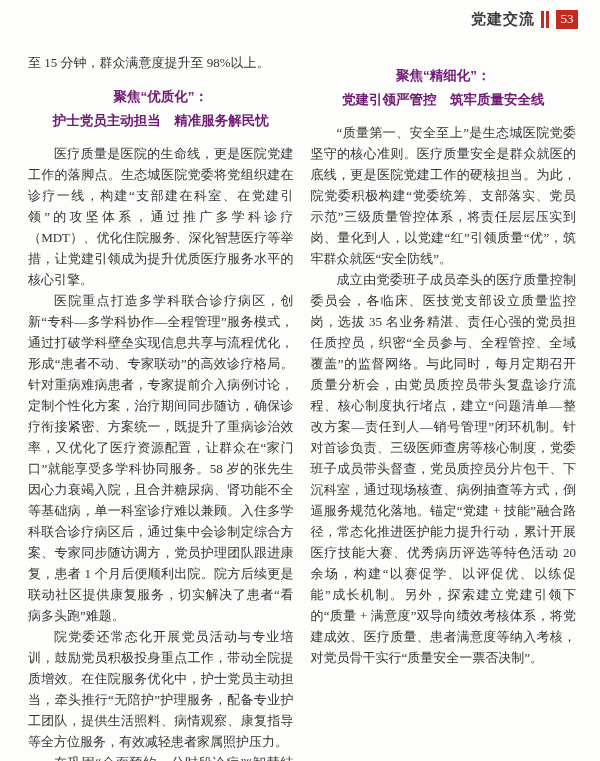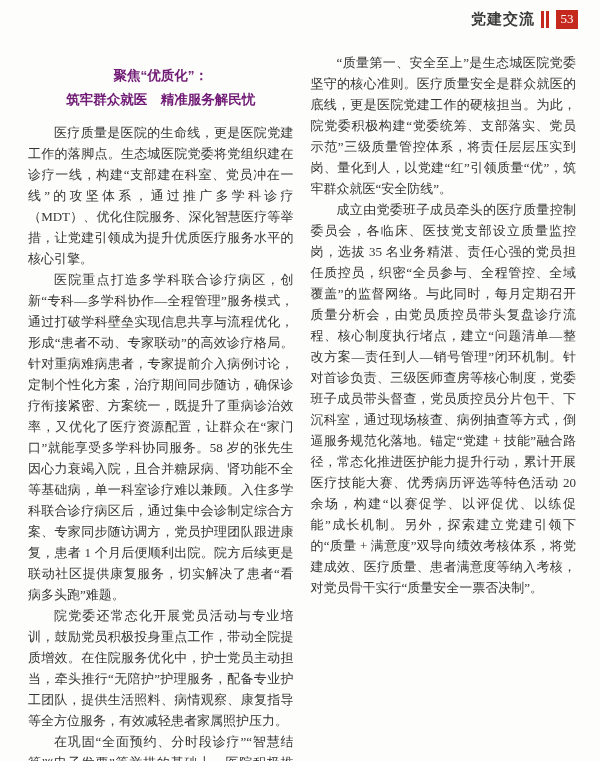--- a/index.html
+++ b/index.html
@@ -84,30 +84,35 @@
     <span class="header-bars">
       <span class="bar"></span>
       <span class="bar"></span>
     </span>
     <span class="page-num-box">53</span>
   </div>
 
   <div class="columns">
 
     <div class="col">
+      <p class="cont">至 15 分钟，群众满意度提升至 98%以上。</p>
       <h3>
         <span>聚焦“优质化”：</span><br>
-        <span>筑牢群众就医　精准服务解民忧</span>
+        <span>护士党员主动担当　精准服务解民忧</span>
       </h3>
-      <p>医疗质量是医院的生命线，更是医院党建工作的落脚点。生态城医院党委将党组织建在诊疗一线，构建“支部建在科室、党员冲在一线”的攻坚体系，通过推广多学科诊疗（MDT）、优化住院服务、深化智慧医疗等举措，让党建引领成为提升优质医疗服务水平的核心引擎。</p>
+      <p>医疗质量是医院的生命线，更是医院党建工作的落脚点。生态城医院党委将党组织建在诊疗一线，构建“支部建在科室、在党建引领”的攻坚体系，通过推广多学科诊疗（MDT）、优化住院服务、深化智慧医疗等举措，让党建引领成为提升优质医疗服务水平的核心引擎。</p>
       <p>医院重点打造多学科联合诊疗病区，创新“专科—多学科协作—全程管理”服务模式，通过打破学科壁垒实现信息共享与流程优化，形成“患者不动、专家联动”的高效诊疗格局。针对重病难病患者，专家提前介入病例讨论，定制个性化方案，治疗期间同步随访，确保诊疗衔接紧密、方案统一，既提升了重病诊治效率，又优化了医疗资源配置，让群众在“家门口”就能享受多学科协同服务。58 岁的张先生因心力衰竭入院，且合并糖尿病、肾功能不全等基础病，单一科室诊疗难以兼顾。入住多学科联合诊疗病区后，通过集中会诊制定综合方案、专家同步随访调方，党员护理团队跟进康复，患者 1 个月后便顺利出院。院方后续更是联动社区提供康复服务，切实解决了患者“看病多头跑”难题。</p>
       <p>院党委还常态化开展党员活动与专业培训，鼓励党员积极投身重点工作，带动全院提质增效。在住院服务优化中，护士党员主动担当，牵头推行“无陪护”护理服务，配备专业护工团队，提供生活照料、病情观察、康复指导等全方位服务，有效减轻患者家属照护压力。</p>
       <p>在巩固“全面预约、分时段诊疗”“智慧结算”“电子发票”等举措的基础上，医院积极推进“最多跑一次”改革提档升级，从医事服务、功能布局到病房送餐等细节发力，全方位提升患者就医体验。在党建引领</p>
     </div>
 
     <div class="col">
+      <h3>
+        <span>聚焦“精细化”：</span><br>
+        <span>党建引领严管控　筑牢质量安全线</span>
+      </h3>
       <p>“质量第一、安全至上”是生态城医院党委坚守的核心准则。医疗质量安全是群众就医的底线，更是医院党建工作的硬核担当。为此，院党委积极构建“党委统筹、支部落实、党员示范”三级质量管控体系，将责任层层压实到岗、量化到人，以党建“红”引领质量“优”，筑牢群众就医“安全防线”。</p>
       <p>成立由党委班子成员牵头的医疗质量控制委员会，各临床、医技党支部设立质量监控岗，选拔 35 名业务精湛、责任心强的党员担任质控员，织密“全员参与、全程管控、全域覆盖”的监督网络。与此同时，每月定期召开质量分析会，由党员质控员带头复盘诊疗流程、核心制度执行堵点，建立“问题清单—整改方案—责任到人—销号管理”闭环机制。针对首诊负责、三级医师查房等核心制度，党委班子成员带头督查，党员质控员分片包干、下沉科室，通过现场核查、病例抽查等方式，倒逼服务规范化落地。锚定“党建 + 技能”融合路径，常态化推进医护能力提升行动，累计开展医疗技能大赛、优秀病历评选等特色活动 20 余场，构建“以赛促学、以评促优、以练促能”成长机制。另外，探索建立党建引领下的“质量 + 满意度”双导向绩效考核体系，将党建成效、医疗质量、患者满意度等纳入考核，对党员骨干实行“质量安全一票否决制”。</p>
 
     </div>
 
   </div>
 </div>
 
 </body></html>

